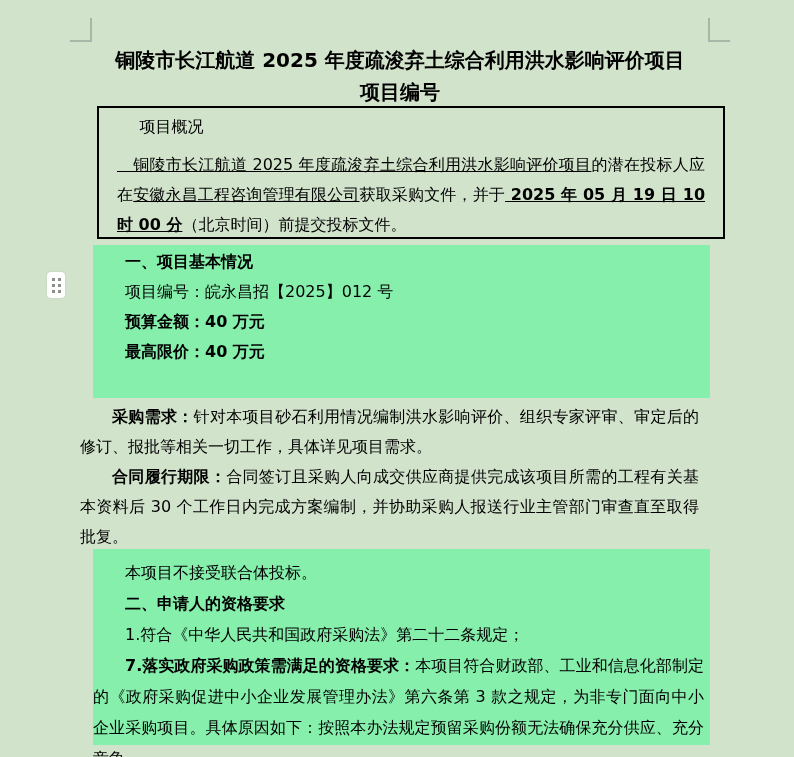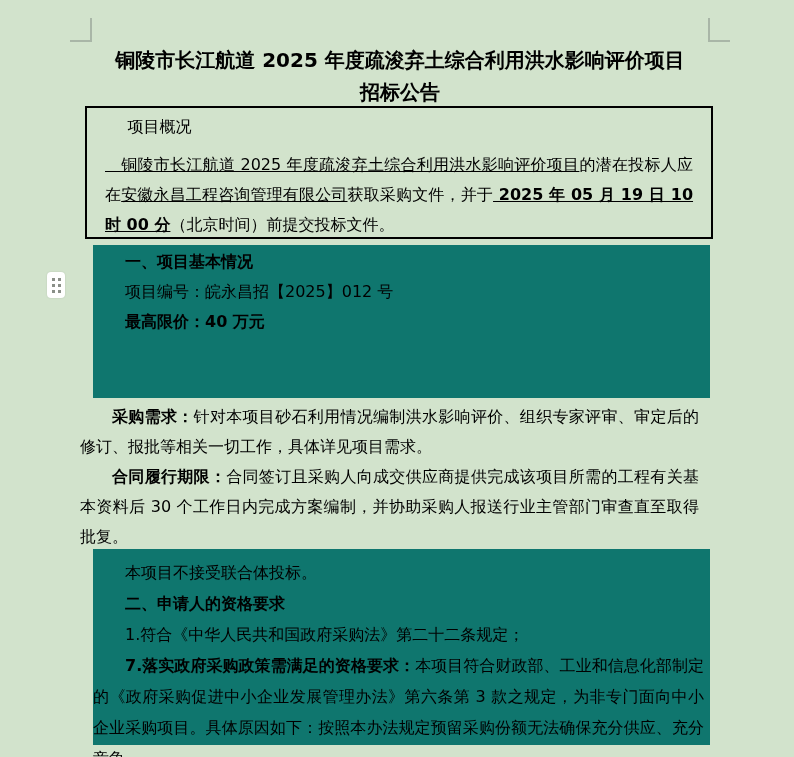--- a/index.html
+++ b/index.html
@@ -17,31 +17,31 @@
   .corner.tr{left:708px;top:18px;border-left:2px solid #a9b6a7;border-bottom:2px solid #a9b6a7;}
 
   
   .title{
     position:absolute;left:88px;top:44px;width:624px;
     text-align:center;font-weight:bold;font-size:20px;line-height:32px;
   }
 
   
   .overview-box{
-    position:absolute;left:85px;top:106px;width:628px;height:133px;
+    position:absolute;left:97px;top:106px;width:628px;height:133px;
     border:2px solid #000;box-sizing:border-box;
     padding:4px 10px 0 10px;
   }
   .overview-box .ov-heading{margin:0;font-size:16px;line-height:30px;text-indent:1.9em;}
   .overview-box .ov-para{margin:8px;font-size:16px;line-height:30px;text-align:justify;}
   .u{text-decoration:underline;}
   .b{font-weight:bold;}
 
   
-  .white-block{position:absolute;background:#0f766e;}
+  .white-block{position:absolute;background:#86efac;}
   .block-basic{left:93px;top:245px;width:617px;height:153px;padding:2px 6px 0 0;box-sizing:border-box;}
   .block-qual{left:93px;top:549px;width:617px;height:196px;padding:8px 6px 0 0;box-sizing:border-box;}
 
   
   .green-section{position:absolute;left:80px;top:402px;width:619px;}
 
   p.doc-line{margin:0;font-size:16px;line-height:30px;text-indent:2em;text-align:justify;}
   .block-qual p.doc-line{line-height:31px;}
   p.doc-line.bold{font-weight:bold;}
 
@@ -69,31 +69,32 @@
         <i></i>
         <i></i>
         <i></i>
         <i></i>
         <i></i>
     </span>
   </div>
 
   <div class="title">
     <div>铜陵市长江航道 2025 年度疏浚弃土综合利用洪水影响评价项目</div>
-    <div>招标公告</div>
+    <div>项目编号</div>
   </div>
 
   <div class="overview-box">
     <p class="ov-heading">项目概况</p>
     <p class="ov-para"><span class="u">　铜陵市长江航道 2025 年度疏浚弃土综合利用洪水影响评价项目</span><span>的潜在投标人应在</span><span class="u">安徽永昌工程咨询管理有限公司</span><span>获取采购文件，并于</span><span class="u b"> 2025 年 05 月 19 日 10 时 00 分</span><span>（北京时间）前提交投标文件。</span></p>
   </div>
 
   <div class="white-block block-basic">
     <p class="doc-line bold">一、项目基本情况</p>
     <p class="doc-line">项目编号：皖永昌招【2025】012 号</p>
+    <p class="doc-line bold">预算金额：40 万元</p>
     <p class="doc-line bold">最高限价：40 万元</p>
   </div>
 
   <div class="green-section">
     <p class="doc-line"><span class="b">采购需求：</span><span>针对本项目砂石利用情况编制洪水影响评价、组织专家评审、审定后的修订、报批等相关一切工作，具体详见项目需求。</span></p>
     <p class="doc-line"><span class="b">合同履行期限：</span><span>合同签订且采购人向成交供应商提供完成该项目所需的工程有关基本资料后 30 个工作日内完成方案编制，并协助采购人报送行业主管部门审查直至取得批复。</span></p>
   </div>
 
   <div class="white-block block-qual">
     <p class="doc-line">本项目不接受联合体投标。</p>

